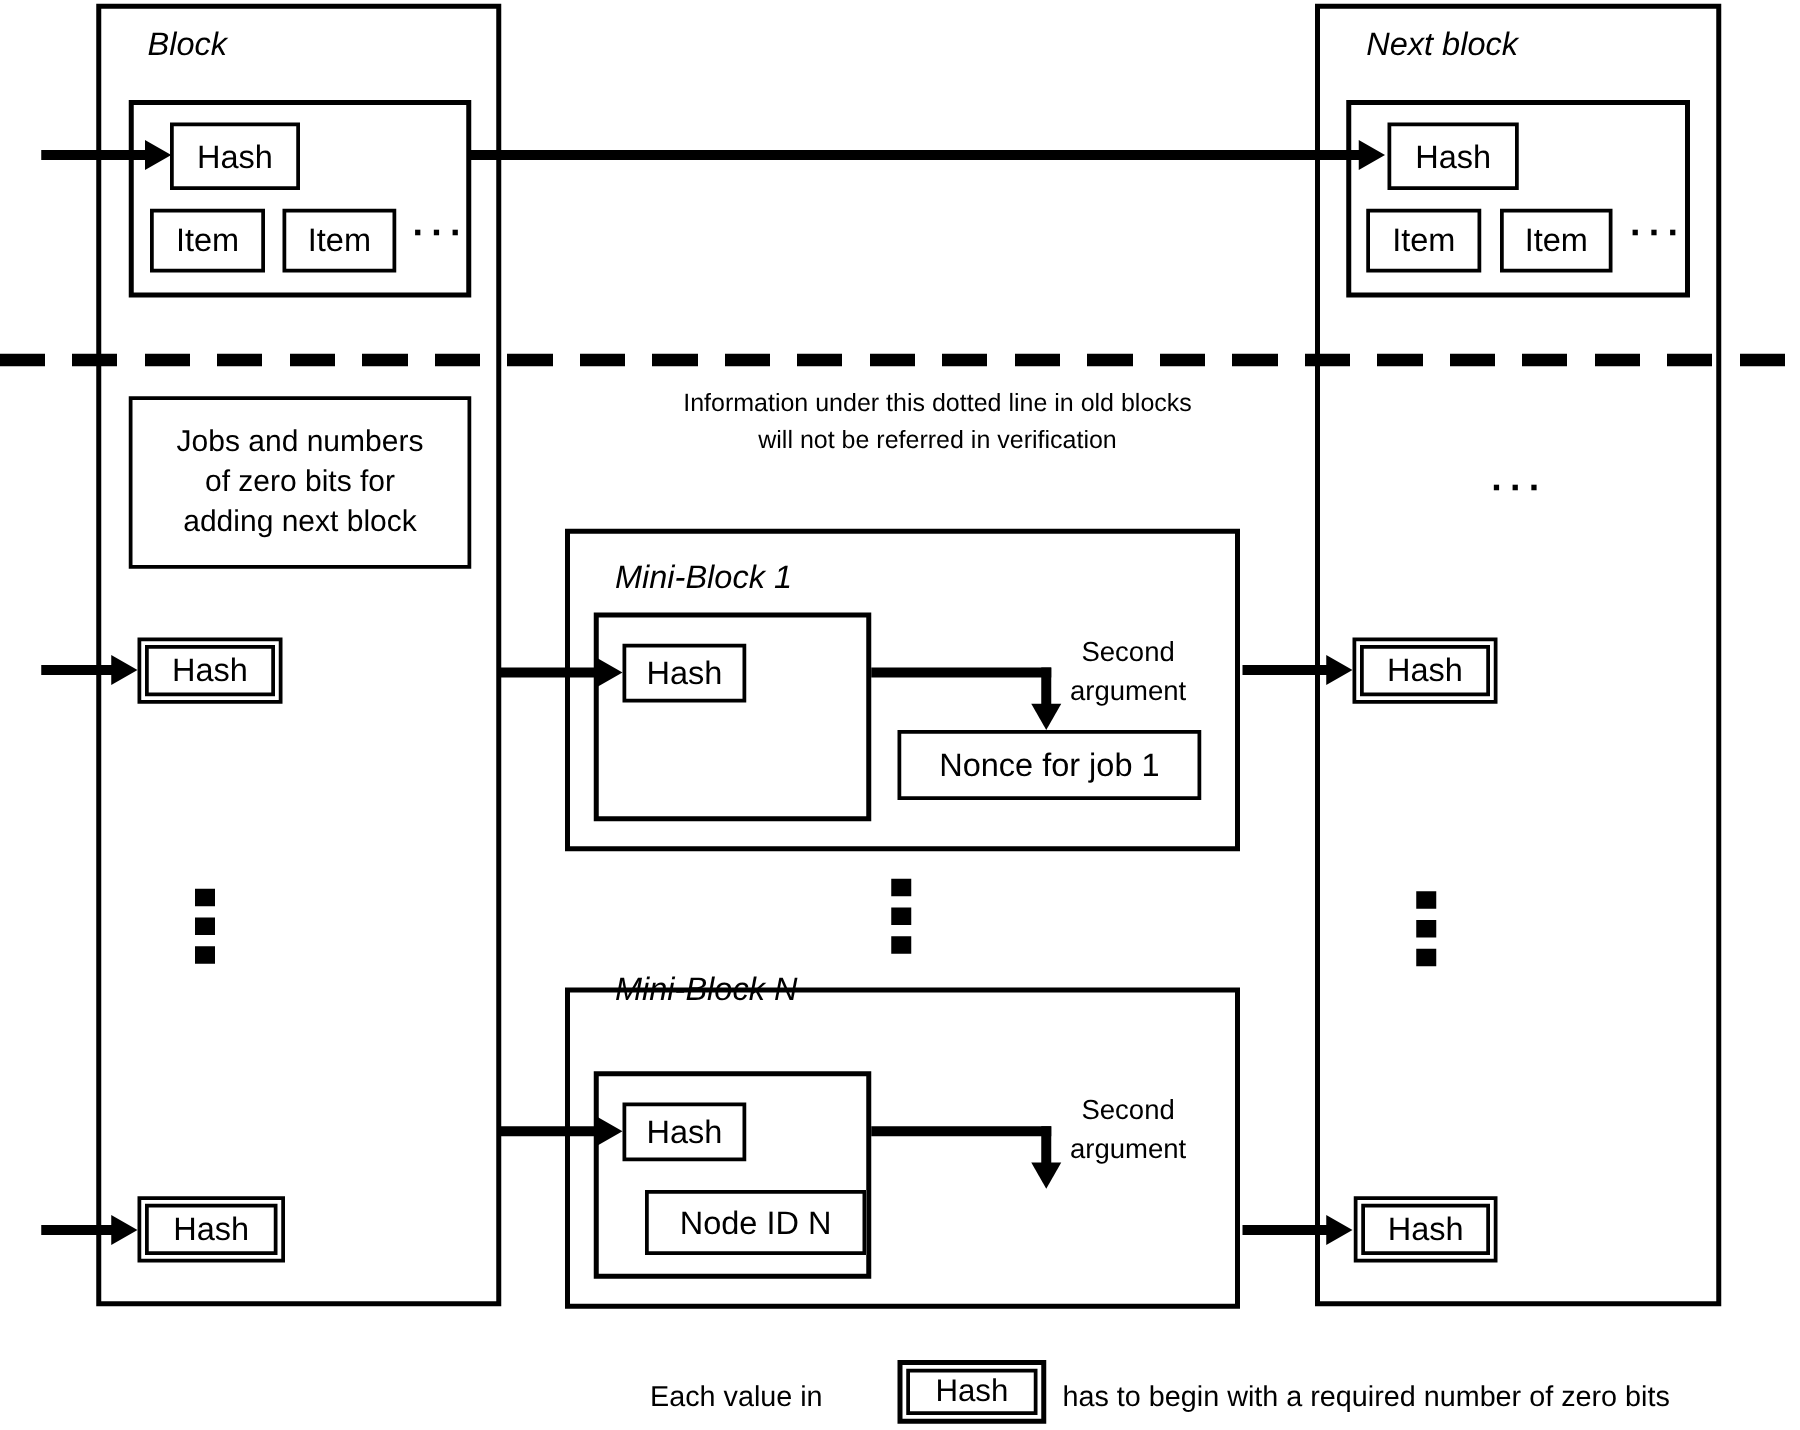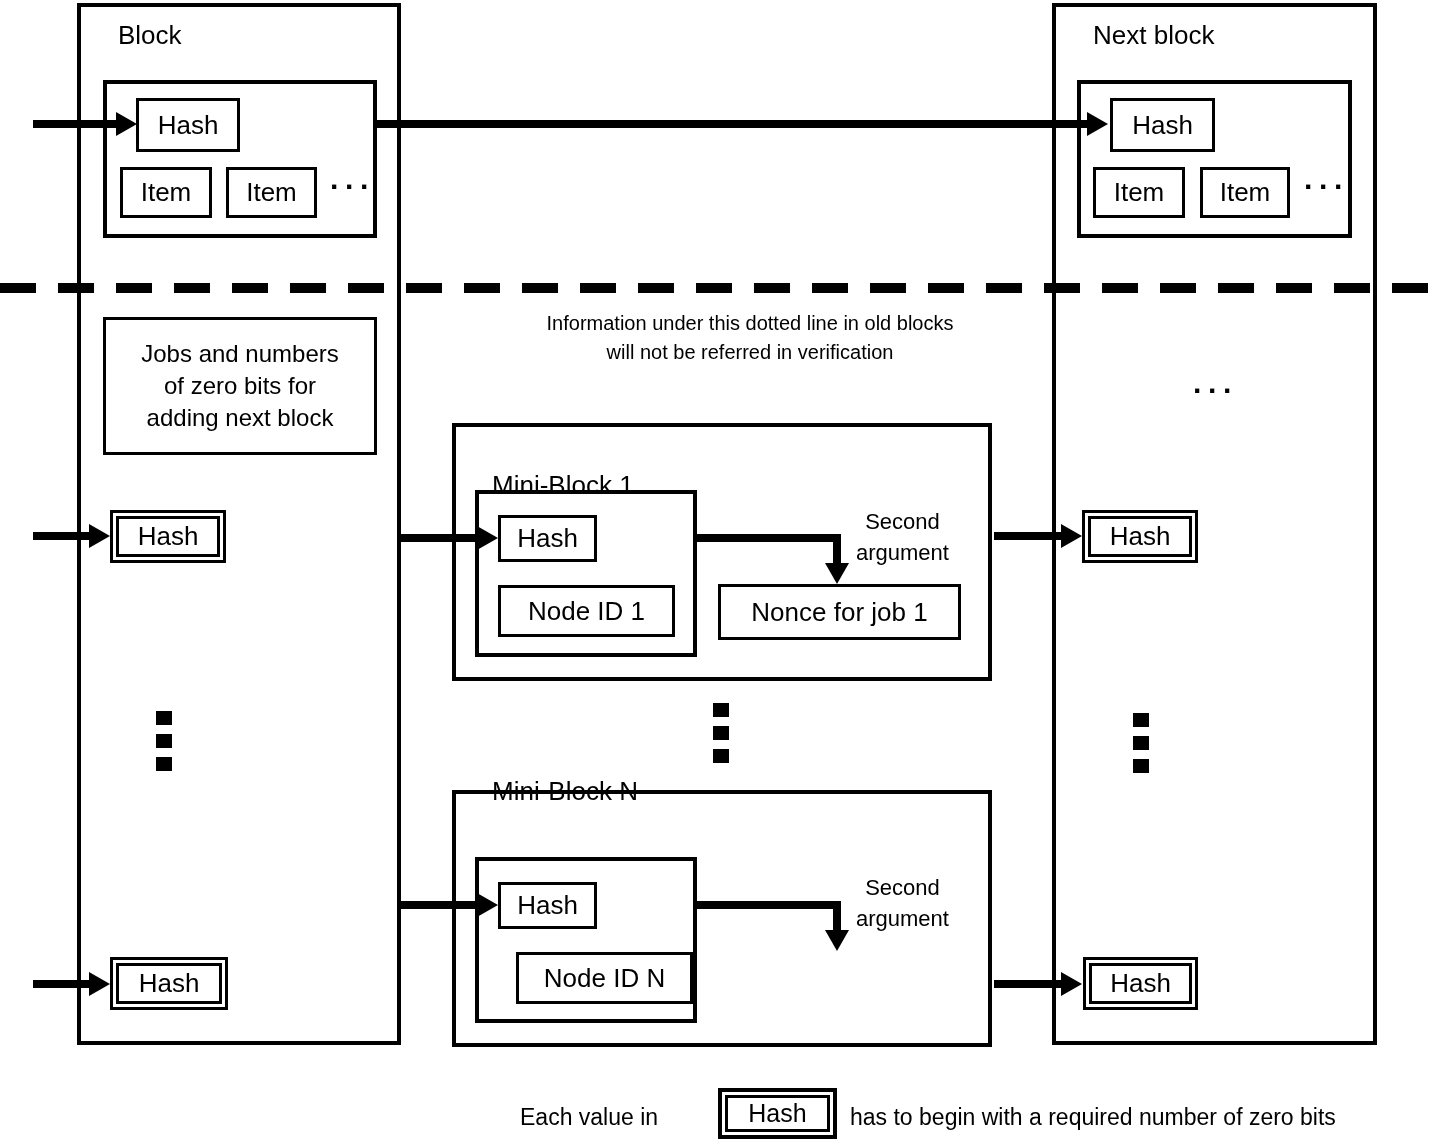--- a/index.html
+++ b/index.html
@@ -3,21 +3,21 @@
 <meta charset="utf-8">
 <style>
   html,body{margin:0;padding:0;background:#ffffff;}
   body{font-family:"Liberation Sans", sans-serif;color:#000;}
   #canvas{position:relative;width:1440px;height:1144px;background:#fff;overflow:hidden;}
   .abs{position:absolute;box-sizing:border-box;}
   .container{border:4px solid #000;background:transparent;}
   .innerbox{border:4px solid #000;background:#fff;}
   .box{border:3px solid #000;background:#fff;display:flex;align-items:center;justify-content:center;}
   .lbl{font-size:26px;line-height:1.1;white-space:nowrap;}
-  .title{font-size:26px;white-space:nowrap;}
+  .title{font-size:26px;white-space:nowrap;font-style:italic;}
   .dots-h{font-size:30px;letter-spacing:5px;font-weight:bold;white-space:nowrap;}
   .hash-double{border:3px solid #000;padding:3px;background:#fff;}
   .hash-double .hd-in{border:3px solid #000;width:100%;height:100%;box-sizing:border-box;
     display:flex;align-items:center;justify-content:center;font-size:26px;}
   .legend-double{border:4px solid #000;padding:3px;background:#fff;}
   .legend-double .hd-in{border:3px solid #000;width:100%;height:100%;box-sizing:border-box;
     display:flex;align-items:center;justify-content:center;font-size:25px;}
   .hline{background:#000;height:8px;}
   .vline{background:#000;width:8px;}
   .head-r{width:0;height:0;border-top:12px solid transparent;border-bottom:12px solid transparent;border-left:21px solid #000;}
@@ -100,28 +100,25 @@
 
   <div class="abs hash-double" style="left:110px;top:957px;width:118px;height:53px;">
     <div class="hd-in">
         <span>Hash</span>
       </div>
   </div>
   <div class="abs hline" style="left:33px;top:980px;width:58px;"></div>
   <div class="abs head-r" style="left:89px;top:972px;"></div>
 
   <div class="abs container" style="left:452px;top:423px;width:540px;height:258px;"></div>
-  <div class="abs title" style="left:492px;top:470px;">Mini-Block 1</div>
+  <div class="abs title" style="left:492px;top:446px;">Mini-Block 1</div>
 
   <div class="abs innerbox" style="left:475px;top:490px;width:222px;height:167px;"></div>
   <div class="abs box lbl" style="left:498px;top:515px;width:99px;height:47px;">
     <span>Hash</span>
-  </div>
-  <div class="abs box lbl" style="left:498px;top:585px;width:177px;height:52px;">
-    <span>Node ID 1</span>
   </div>
   <div class="abs box lbl" style="left:718px;top:584px;width:243px;height:56px;">
     <span>Nonce for job 1</span>
   </div>
   <div class="abs secarg" style="left:845px;top:506px;width:115px;">
     <div>Second</div>
     <div>argument</div>
   </div>
 
   <div class="abs hline" style="left:399px;top:534px;width:81px;"></div>

